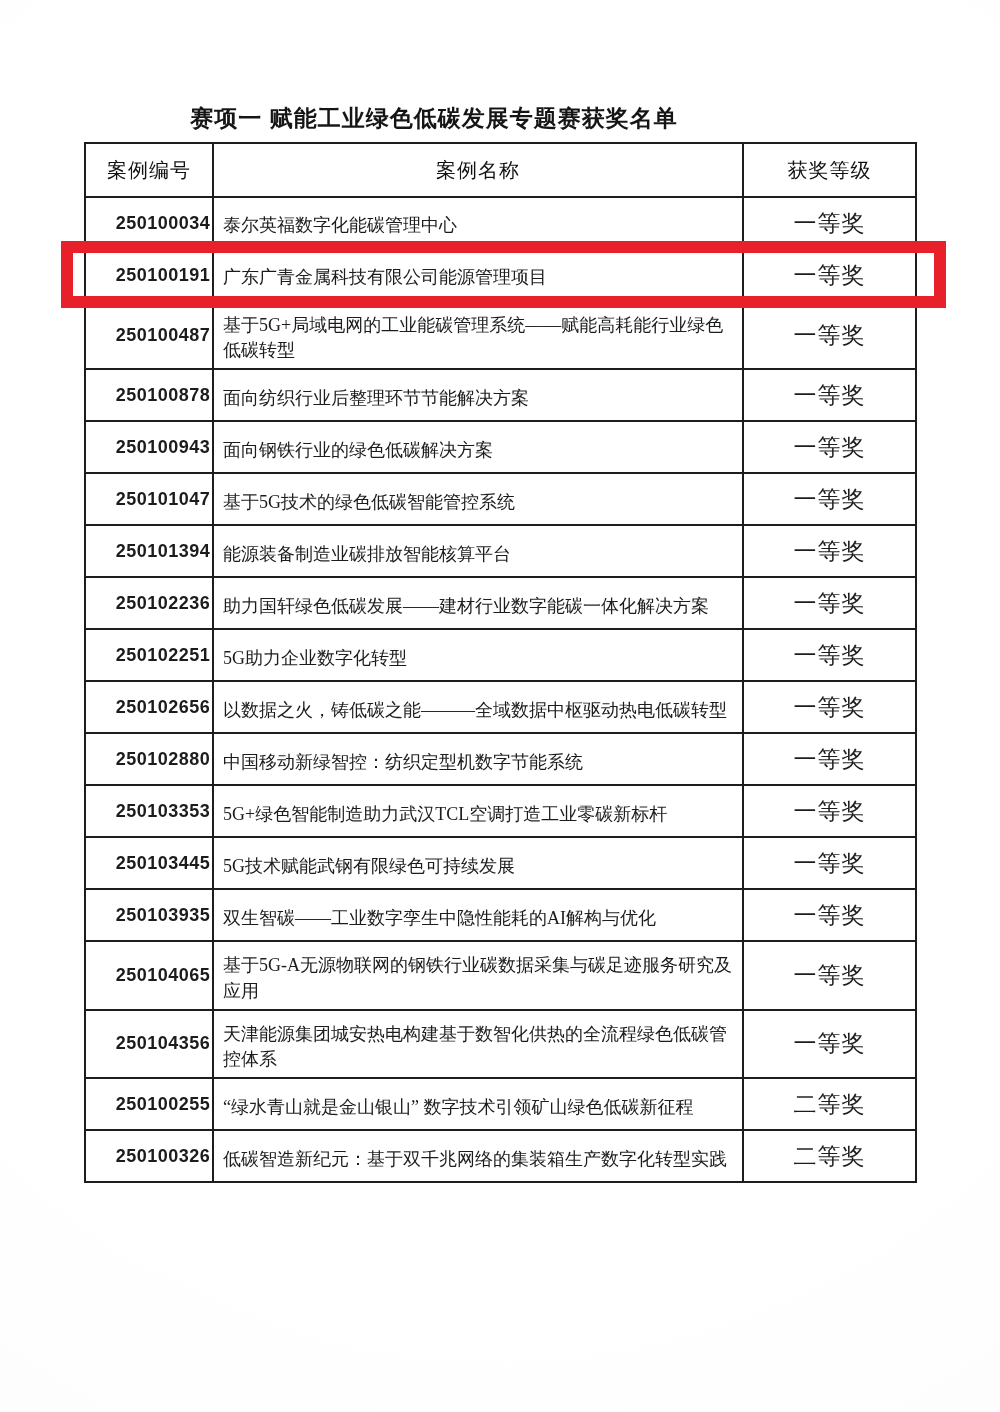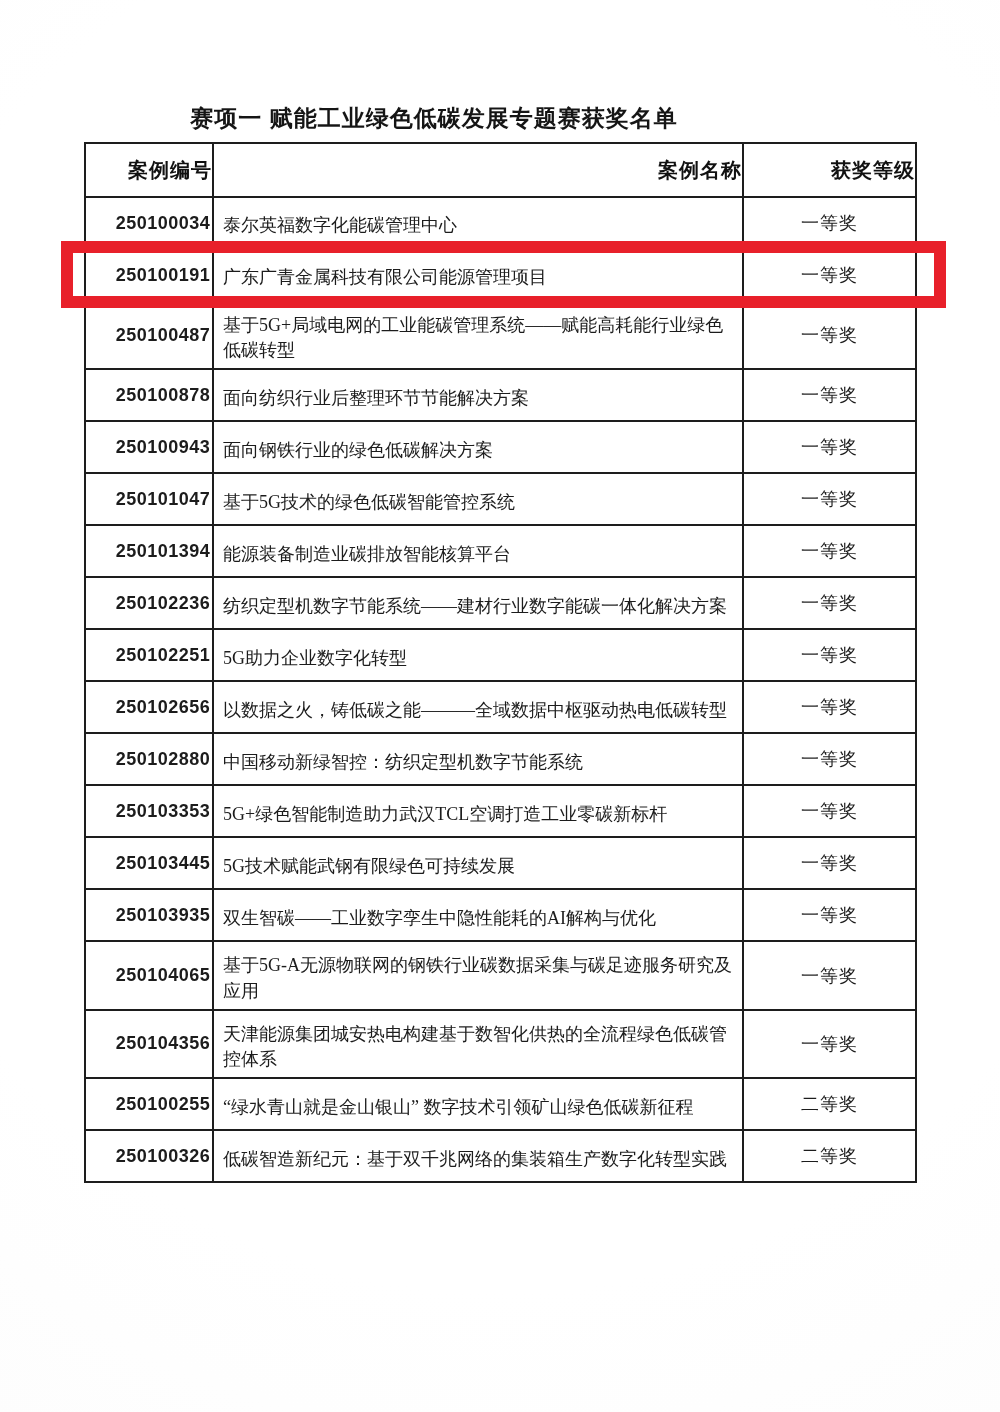--- a/index.html
+++ b/index.html
@@ -42,23 +42,23 @@
   .award-table col.c-award { width: 173px; }
 
   .award-table th, .award-table td {
     border: 2px solid #1d1d1d;
     vertical-align: middle;
     color: #1c1c1c;
   }
   .award-table th {
     height: 54px;
     font-family: "Liberation Sans", sans-serif;
-    font-weight: 700;
+    font-weight: 400;
     font-size: 20px;
-    text-align: right;
+    text-align: center;
     letter-spacing: 1px;
     color: #111;
   }
   .award-table td { height: 52px; }
   .award-table td.cell-id {
     text-align: center;
     font-family: "Liberation Sans", sans-serif;
     font-weight: 700;
     font-size: 18px;
     letter-spacing: 0.5px;
@@ -67,21 +67,21 @@
   .award-table td.cell-name {
     font-family: "Liberation Serif", serif;
     font-size: 18px;
     line-height: 1.4;
     padding: 11px 8px 5px 9px;
     text-align: left;
   }
   .award-table td.cell-award {
     text-align: center;
     font-family: Liberation Sans, sans-serif;
-    font-size: 18px;
+    font-size: 23px;
     letter-spacing: 1px;
   }
 
   .highlight-box {
     position: absolute;
     border-style: solid;
     border-width: 12px;
     border-color: #e8202a;
     background: transparent;
     pointer-events: none;
@@ -139,21 +139,21 @@
           <td class="cell-name">基于5G技术的绿色低碳智能管控系统</td>
           <td class="cell-award">一等奖</td>
         </tr>
         <tr>
           <td class="cell-id">250101394</td>
           <td class="cell-name">能源装备制造业碳排放智能核算平台</td>
           <td class="cell-award">一等奖</td>
         </tr>
         <tr>
           <td class="cell-id">250102236</td>
-          <td class="cell-name">纺织定型机数字节能系统——建材行业数字能碳一体化解决方案</td>
+          <td class="cell-name">助力国轩绿色低碳发展——建材行业数字能碳一体化解决方案</td>
           <td class="cell-award">一等奖</td>
         </tr>
         <tr>
           <td class="cell-id">250102251</td>
           <td class="cell-name">5G助力企业数字化转型</td>
           <td class="cell-award">一等奖</td>
         </tr>
         <tr>
           <td class="cell-id">250102656</td>
           <td class="cell-name">以数据之火，铸低碳之能———全域数据中枢驱动热电低碳转型</td>

